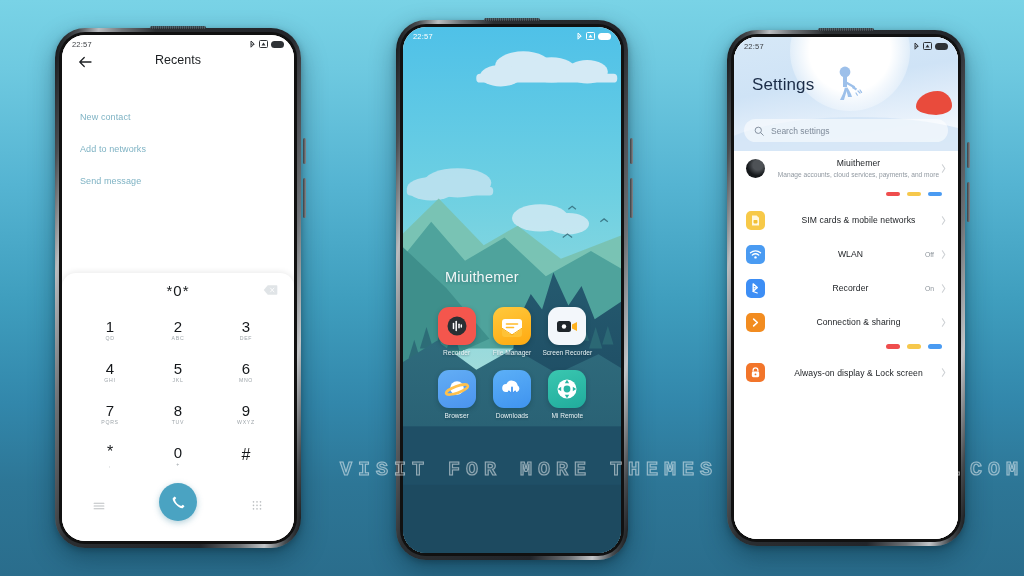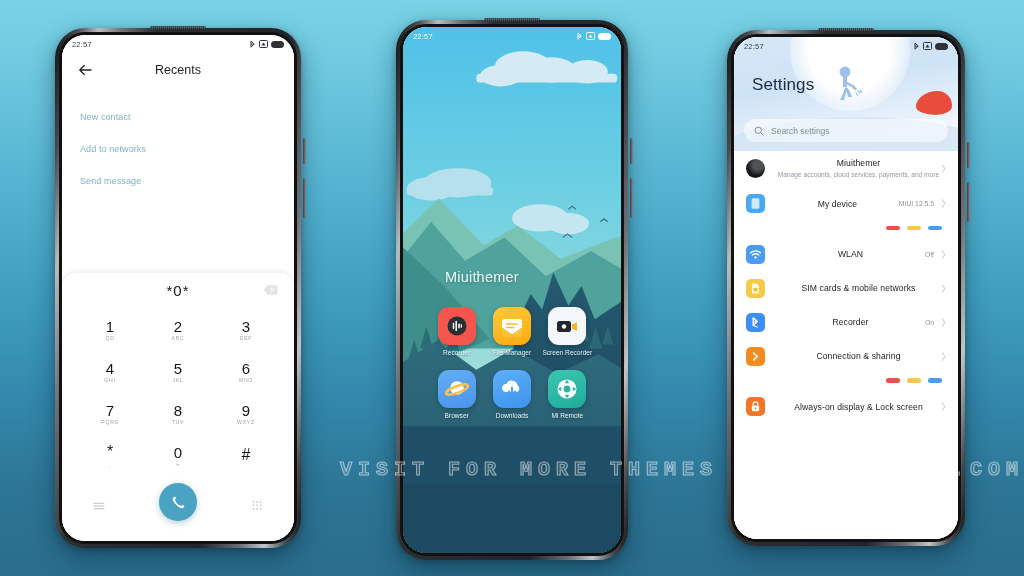--- a/index.html
+++ b/index.html
@@ -84,21 +84,21 @@
   
   #phone1 { left: 55px; top: 28px; width: 246px; height: 520px; }
   .dialer-top {
     position: absolute; top: 0; left: 0; right: 0; bottom: 0;
     background: #fff;
   }
   .appbar {
     position: relative;
     margin-top: 18px;
     height: 34px;
-    display: flex; align-items: center;
+    display: flex; 
     padding: 0 14px;
   }
   .back-arrow { width: 18px; height: 18px; cursor: pointer; }
   .appbar-title {
     position: absolute; left: 0; right: 0;
     text-align: center;
     font-size: 12.5px;
     color: #1c1f22;
     pointer-events: none;
   }
@@ -662,39 +662,40 @@
               <div class="srow-icon avatar"></div>
               <div class="srow-text">
                 <div class="srow-title">Miuithemer</div>
                 <div class="srow-sub">Manage accounts, cloud services, payments, and more</div>
               </div>
               <svg class="srow-chev" viewBox="0 0 6 12">
                 <path d="M1.5 1l3.2 5-3.2 5" fill="none" stroke="#9aa1a8" stroke-width="1.4" stroke-linecap="round"></path>
               </svg>
             </div>
 
-            <div class="srow">
-              <div class="srow-icon" style="background:#4aa8f0">
-                <svg width="11" height="13" viewBox="0 0 11 13">
-                  <rect x="1.6" y="1.2" width="7.8" height="10.6" rx="1.6" fill="#cfe9ff"></rect>
-                </svg>
-              </div>
-              <div class="srow-text">
-                <div class="srow-title">My device</div>
-              </div>
-              <span class="srow-value">MIUI 12.5.5</span>
-              <svg class="srow-chev" viewBox="0 0 6 12">
-                <path d="M1.5 1l3.2 5-3.2 5" fill="none" stroke="#9aa1a8" stroke-width="1.4" stroke-linecap="round"></path>
-              </svg>
-            </div>
 
             <div class="pill-row">
               <span class="pill" style="background:#ef4d4d"></span>
               <span class="pill" style="background:#f6c84c"></span>
               <span class="pill" style="background:#4a9bf2"></span>
+            </div>
+
+            <div class="srow">
+              <div class="srow-icon" style="background:#f7c948">
+                <svg width="11" height="13" viewBox="0 0 11 13">
+                  <path d="M2 1.4h4.6L9 3.8v7.8H2z" fill="#fff8df"></path>
+                  <rect x="3.5" y="6" width="4" height="3.4" rx=".8" fill="#f1bf33"></rect>
+                </svg>
+              </div>
+              <div class="srow-text">
+                <div class="srow-title">SIM cards &amp; mobile networks</div>
+              </div>
+              <svg class="srow-chev" viewBox="0 0 6 12">
+                <path d="M1.5 1l3.2 5-3.2 5" fill="none" stroke="#9aa1a8" stroke-width="1.4" stroke-linecap="round"></path>
+              </svg>
             </div>
 
             <div class="srow">
               <div class="srow-icon" style="background:#4a9bf2">
                 <svg width="13" height="11" viewBox="0 0 14 11">
                   <g fill="none" stroke="#ffffff" stroke-width="1.5" stroke-linecap="round">
                     <path d="M1.6 3.6a8.6 8.6 0 0110.8 0"></path>
                     <path d="M3.6 6.1a5.5 5.5 0 016.8 0"></path>
                   </g>
                   <circle cx="7" cy="8.6" r="1.3" fill="#fff"></circle>
@@ -703,35 +704,20 @@
               <div class="srow-text">
                 <div class="srow-title">WLAN</div>
               </div>
               <span class="srow-value">Off</span>
               <svg class="srow-chev" viewBox="0 0 6 12">
                 <path d="M1.5 1l3.2 5-3.2 5" fill="none" stroke="#9aa1a8" stroke-width="1.4" stroke-linecap="round"></path>
               </svg>
             </div>
 
             <div class="srow">
-              <div class="srow-icon" style="background:#f7c948">
-                <svg width="11" height="13" viewBox="0 0 11 13">
-                  <path d="M2 1.4h4.6L9 3.8v7.8H2z" fill="#fff8df"></path>
-                  <rect x="3.5" y="6" width="4" height="3.4" rx=".8" fill="#f1bf33"></rect>
-                </svg>
-              </div>
-              <div class="srow-text">
-                <div class="srow-title">SIM cards &amp; mobile networks</div>
-              </div>
-              <svg class="srow-chev" viewBox="0 0 6 12">
-                <path d="M1.5 1l3.2 5-3.2 5" fill="none" stroke="#9aa1a8" stroke-width="1.4" stroke-linecap="round"></path>
-              </svg>
-            </div>
-
-            <div class="srow">
               <div class="srow-icon" style="background:#3d8ef5">
                 <svg width="9" height="13" viewBox="0 0 9 14">
                   <path d="M2 2l4.4 4-4.4 4V2.4z" fill="none" stroke="#fff" stroke-width="1.5" stroke-linejoin="round"></path>
                   <path d="M2 6.2h4.4" stroke="#fff" stroke-width="1.2"></path>
                   <path d="M2 10.2l4.4 1.6" stroke="#fff" stroke-width="1.3" stroke-linecap="round"></path>
                 </svg>
               </div>
               <div class="srow-text">
                 <div class="srow-title">Recorder</div>
               </div>

